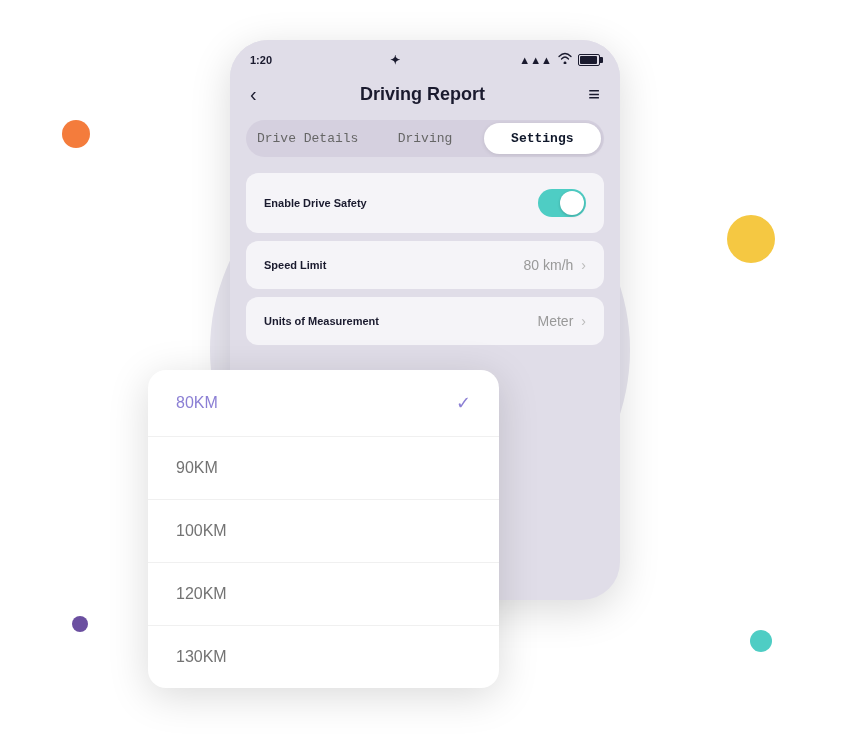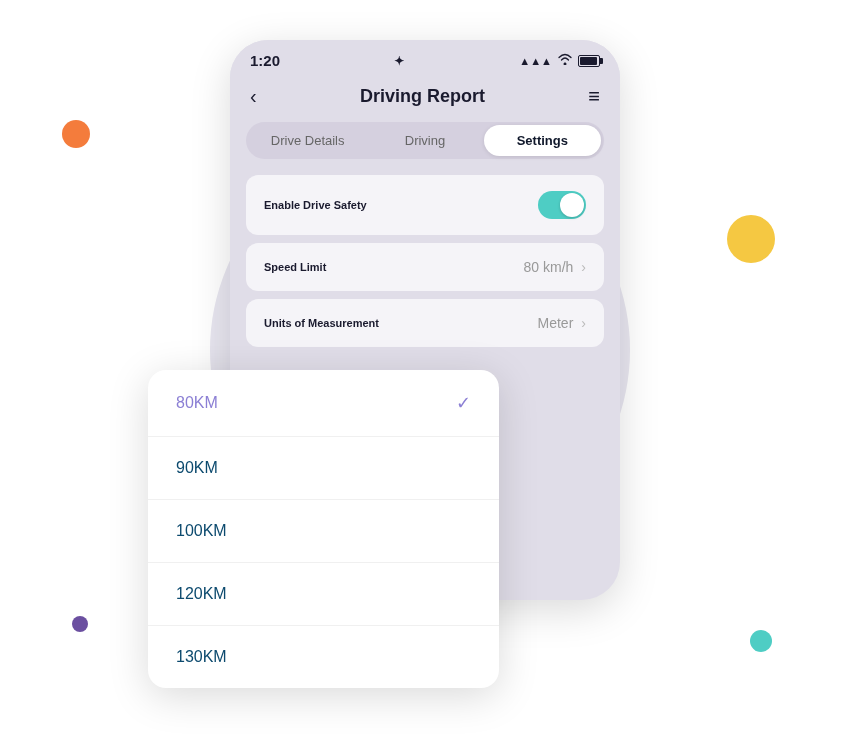--- a/index.html
+++ b/index.html
@@ -46,21 +46,21 @@
     
     .status-bar {
       display: flex;
       justify-content: space-between;
       align-items: center;
       padding: 12px 20px 8px;
       background: #e0dde8;
     }
 
     .status-time {
-      font-size: 15px;
+      font-size: 11px;
       font-weight: 600;
       color: #1a1a2e;
     }
 
     .status-icons {
       display: flex;
       align-items: center;
       gap: 5px;
     }
 
@@ -90,20 +90,21 @@
       color: #1a1a2e;
     }
 
     
     .tab-bar {
       display: flex;
       margin: 0 16px 16px;
       background: #d5d0df;
       border-radius: 20px;
       padding: 3px;
+      font-family: Liberation Mono, monospace;
     }
 
     .tab-item {
       flex: 1;
       text-align: center;
       padding: 8px 0;
       border-radius: 16px;
       font-size: 13px;
       color: #666;
       cursor: pointer;
@@ -184,21 +185,21 @@
       z-index: 10;
       overflow: hidden;
     }
 
     .dropdown-item {
       display: flex;
       justify-content: space-between;
       align-items: center;
       padding: 22px 28px;
       font-size: 16px;
-      color: #0c4a6e;
+      color: #737373;
       cursor: pointer;
       border-bottom: 1px solid #f0f0f0;
     }
 
     .dropdown-item:last-child {
       border-bottom: none;
     }
 
     .dropdown-item.selected {
       color: #8b7fd4;

